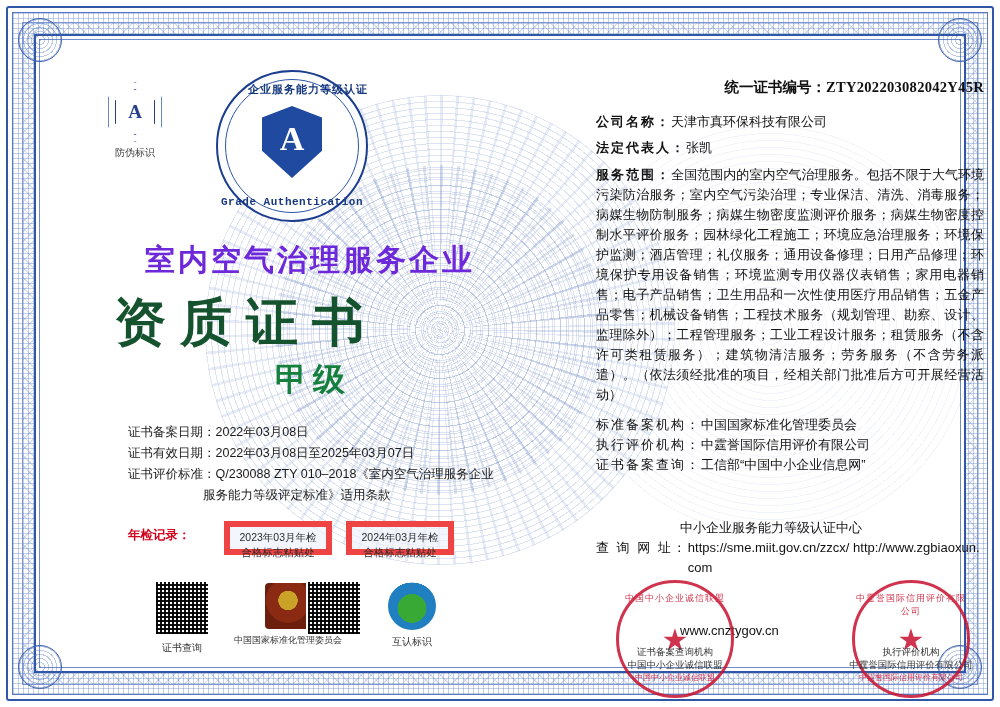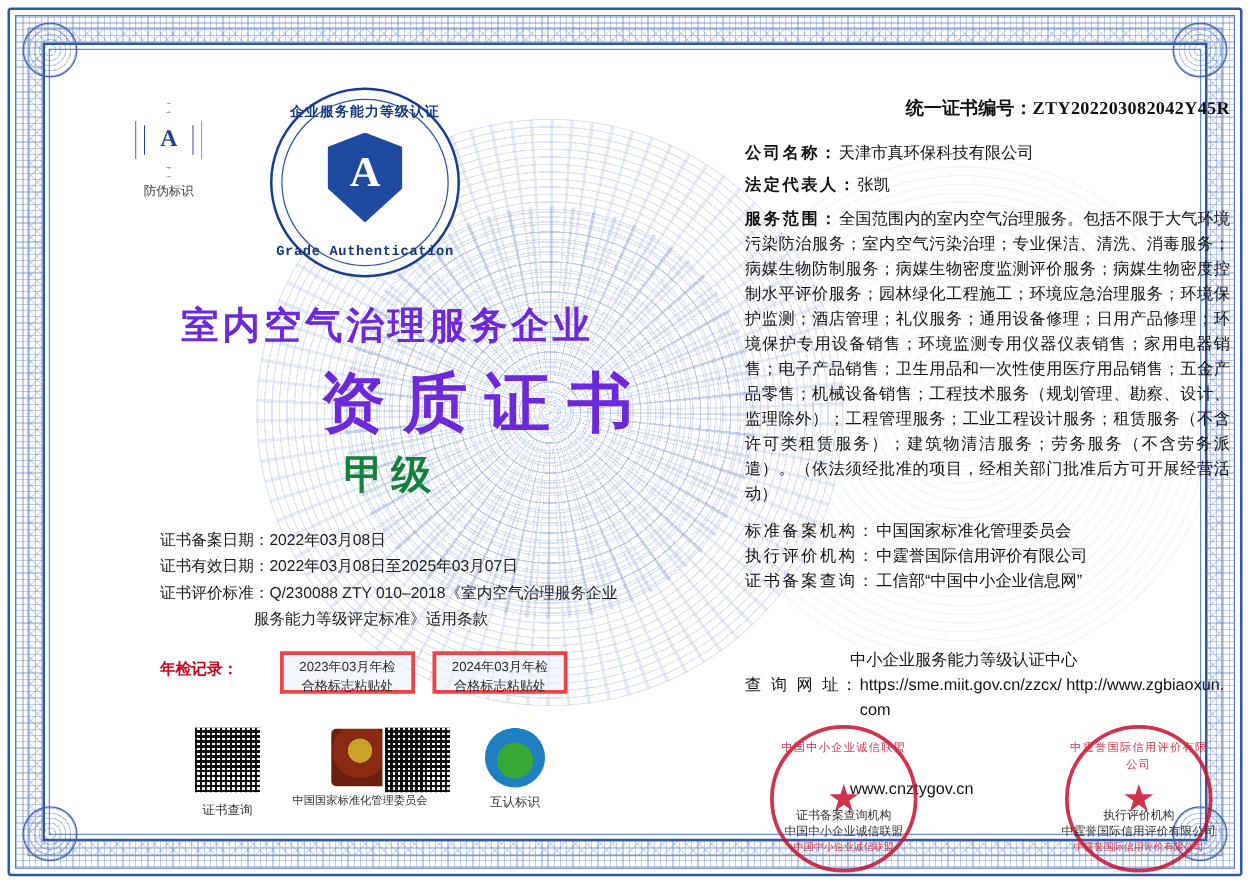--- a/index.html
+++ b/index.html
@@ -190,20 +190,21 @@
     position: absolute;
     left: 0; right: 0;
     text-align: center;
     color: #17387f;
     font-weight: bold;
   }
   .seal .arc-top {
     top: 12px;
     font-size: 11px;
     letter-spacing: 1px;
+    text-align: right;
   }
   .seal .arc-bottom {
     bottom: 14px;
     font-size: 11px;
     font-family: Liberation Mono, monospace;
     letter-spacing: 0.5px;
   }
 
   
   .title-sub {
@@ -216,24 +217,24 @@
     letter-spacing: 3px;
     color: #6d28d9;
     font-family: "Liberation Serif", serif;
     font-weight: bold;
   }
   .title-main {
     position: absolute;
     left: 60px;
     top: 248px;
     width: 420px;
-    text-align: right;
+    text-align: left;
     font-size: 52px;
     letter-spacing: 14px;
-    color: #6d28d9;
+    color: #14532d;
     font-family: "Liberation Serif", serif;
     font-weight: bold;
     text-indent: 14px;
   }
   .title-grade {
     position: absolute;
     left: 60px;
     top: 318px;
     width: 420px;
     text-align: center;
@@ -263,21 +264,21 @@
     top: 487px;
     font-size: 12.5px;
     color: #d0021b;
     font-weight: bold;
   }
   .stamp-box {
     position: absolute;
     top: 481px;
     width: 108px;
     height: 34px;
-    border: 3px solid #ef4444;
+    border: 6px solid #ef4444;
     background: rgba(236,241,250,0.65);
     font-size: 10.5px;
     color: #2a2a2a;
     text-align: center;
     line-height: 15px;
     padding-top: 3px;
     box-sizing: border-box;
   }
   .stamp-box.one { left: 184px; }
   .stamp-box.two { left: 306px; }

